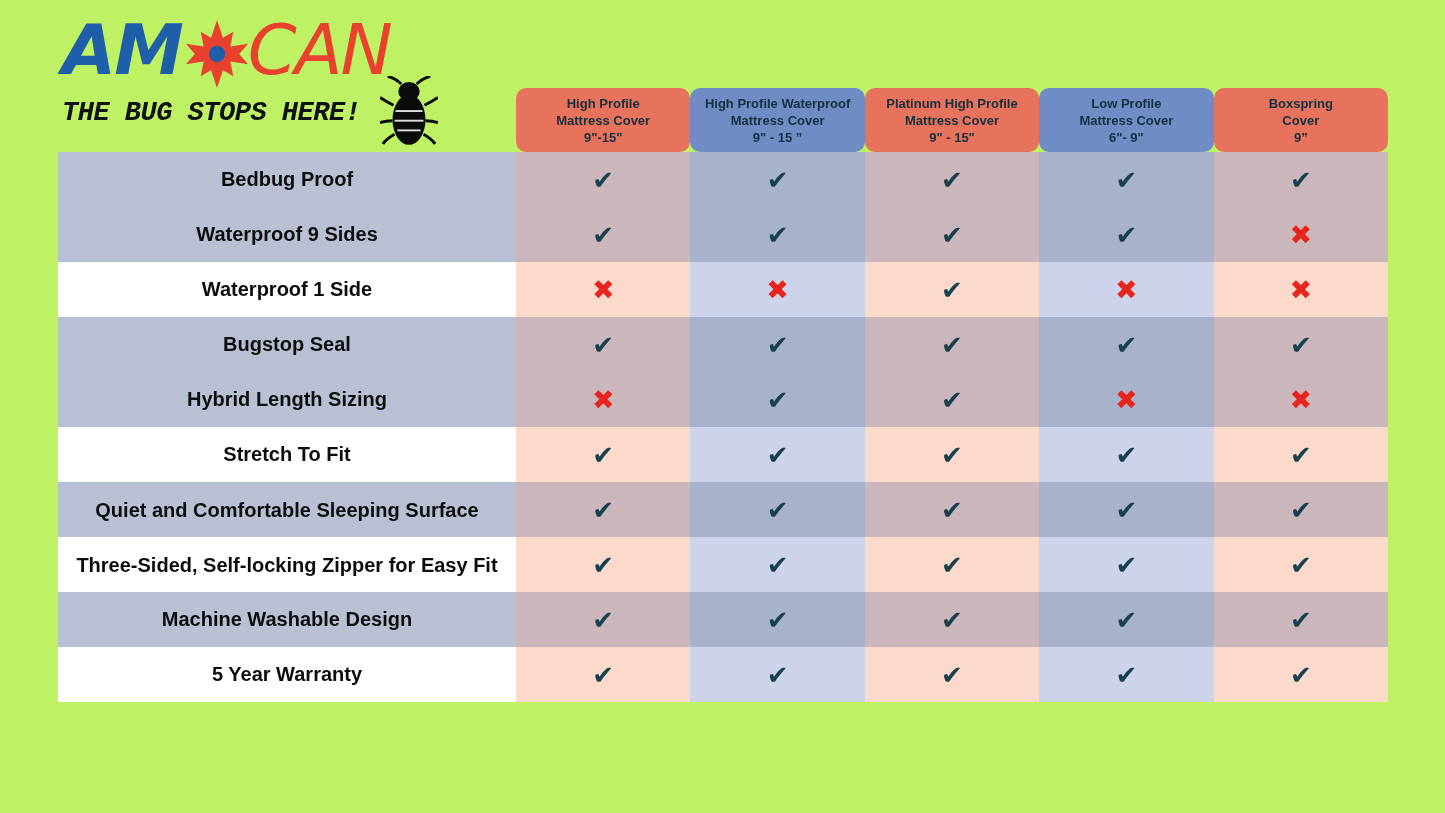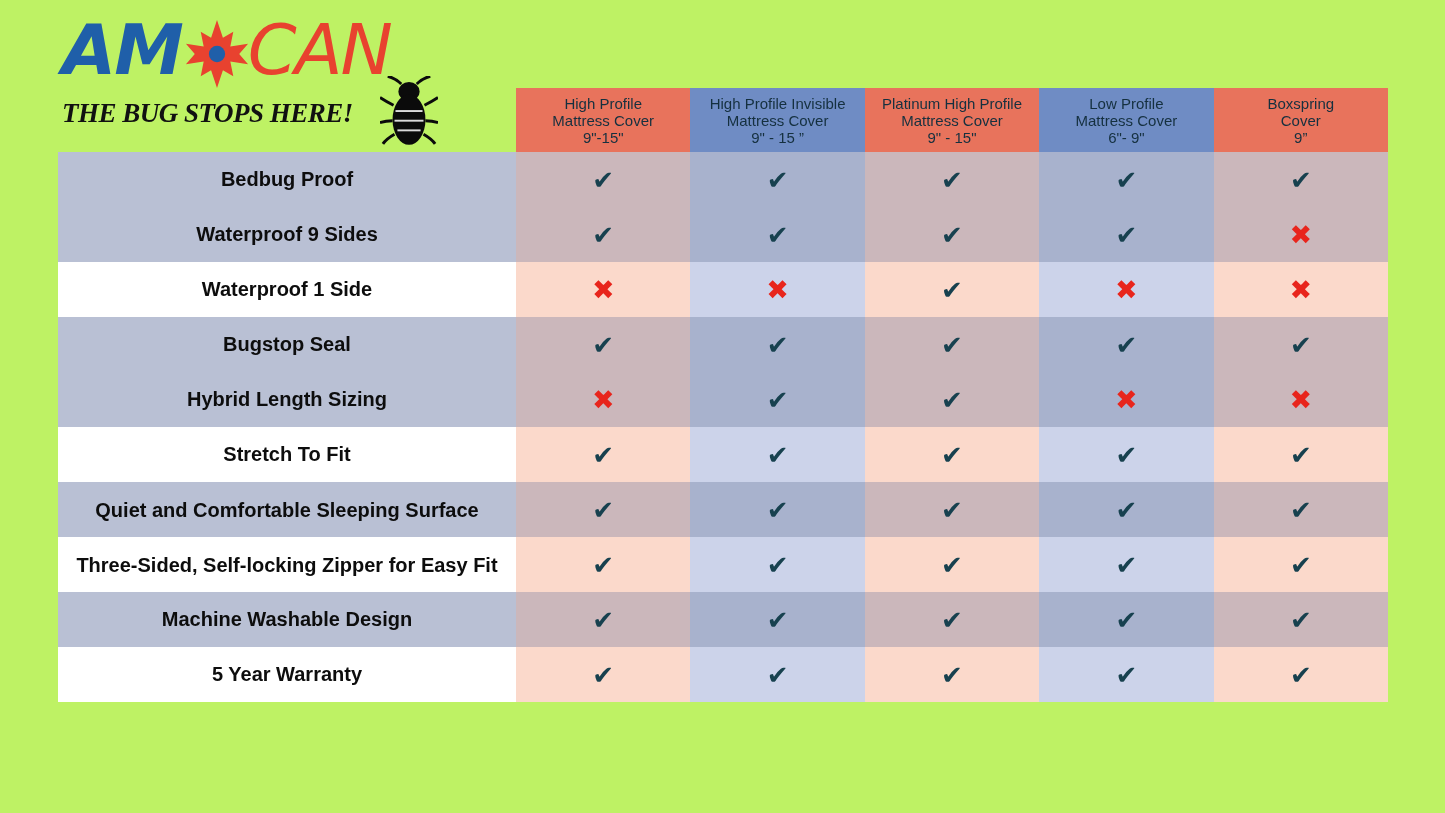--- a/index.html
+++ b/index.html
@@ -54,21 +54,21 @@
     margin-left: 66px;
   }
   .logo-leaf {
     position: absolute;
     left: 118px;
     top: 2px;
     width: 74px;
     height: 76px;
   }
   .logo-tag {
-    font-family: Liberation Serif, serif;
+    font-family: Liberation Mono, monospace;
     font-weight: bold;
     font-style: italic;
     font-size: 27px;
     color: #111111;
     letter-spacing: -0.5px;
     margin-top: 6px;
     white-space: nowrap;
   }
   .logo-bug {
     position: absolute;
@@ -93,25 +93,26 @@
     border: 0;
   }
   col.c-feature { width: 458px; }
   col.c-col { width: 174.4px; }
 
   .hdr {
     height: 64px;
     vertical-align: middle;
     text-align: center;
     font-family: "Liberation Sans", sans-serif;
-    font-weight: normal;
-    font-size: 15px;
+    font-weight: bold;
+    font-size: 13px;
     line-height: 17px;
     color: #15303f;
     padding: 2px 3px;
+    border-radius: 10px;
   }
   .hdr-blank { background: transparent; }
   .hdr-red { background: #e8735c; }
   .hdr-blue { background: #6f8cc4; }
 
   .feat {
     height: 55px;
     vertical-align: middle;
     text-align: center;
     font-family: "Liberation Sans", sans-serif;
@@ -203,21 +204,21 @@
     </colgroup>
     <thead>
       <tr>
         <th class="hdr hdr-blank"></th>
         <th class="hdr hdr-red">
           <div>High Profile</div>
           <div>Mattress Cover</div>
           <div>9"-15"</div>
         </th>
         <th class="hdr hdr-blue">
-          <div>High Profile Invisible</div>
+          <div>High Profile Waterproof</div>
           <div>Mattress Cover</div>
           <div>9" - 15 ”</div>
         </th>
         <th class="hdr hdr-red">
           <div>Platinum High Profile</div>
           <div>Mattress Cover</div>
           <div>9" - 15"</div>
         </th>
         <th class="hdr hdr-blue">
           <div>Low Profile</div>

